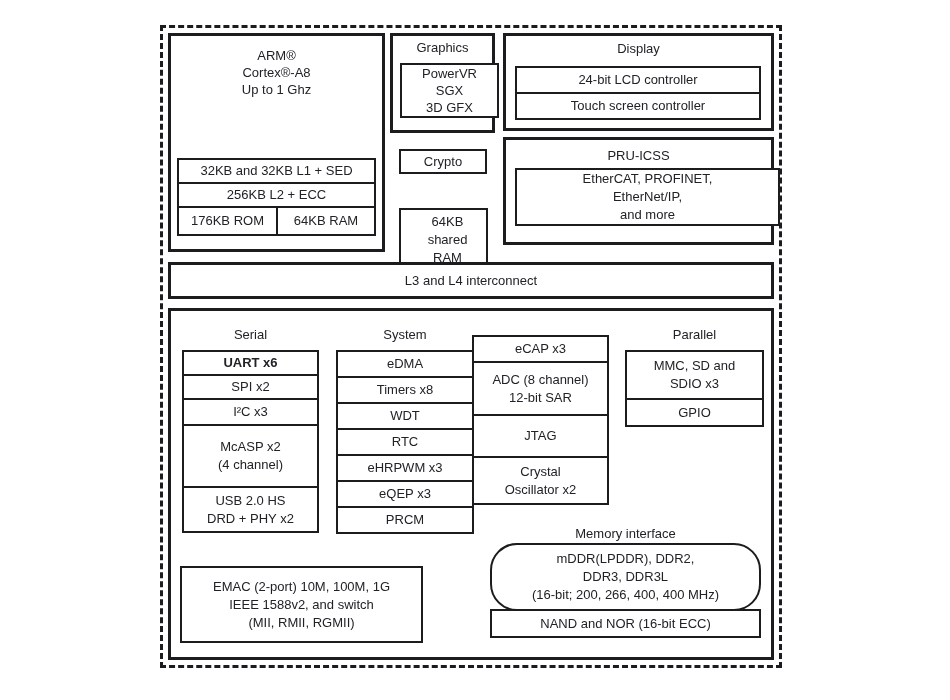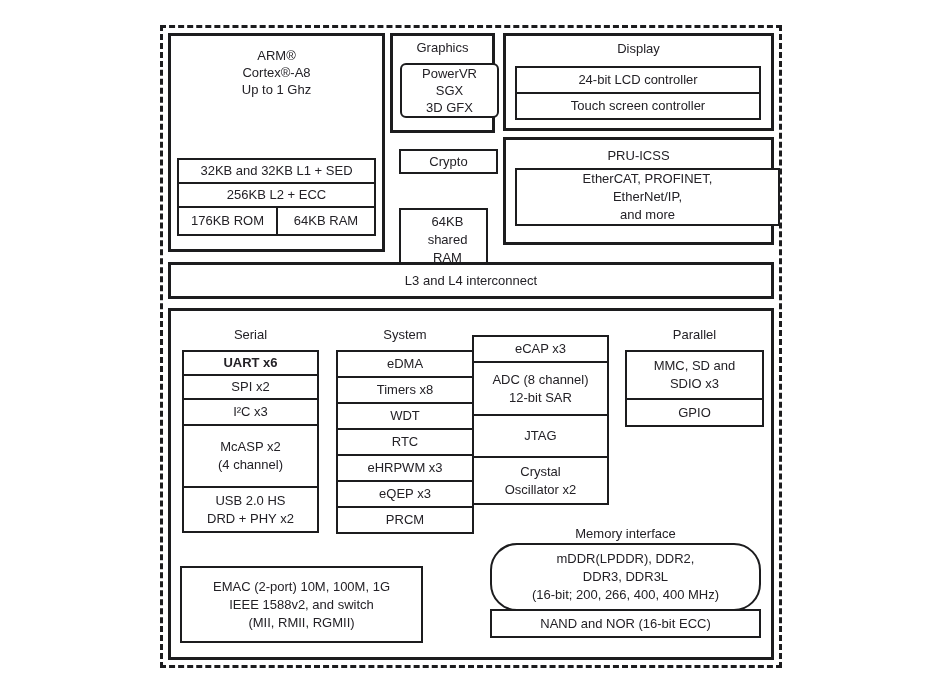--- a/index.html
+++ b/index.html
@@ -54,26 +54,26 @@
     <div class="cell stackgap" style="height:26px;">256KB L2  + ECC</div>
     <div class="hrow stackgap">
       <div class="cell" style="height:30px;flex:0 0 101px;">176KB ROM</div>
       <div class="cell" style="height:30px;flex:1;margin-left:-2px;">64KB RAM</div>
     </div>
   </div>
 </div>
 
 <div class="box" style="left:390px;top:33px;width:105px;height:100px;">
   <div class="title" style="top:3px;">Graphics</div>
-  <div class="cell abs" style="left:7px;right:7px;top:27px;bottom:4px;line-height:17px;border-radius:6px;">PowerVR
+  <div class="cell abs" style="left:7px;right:7px;top:27px;bottom:4px;line-height:17px;">PowerVR
 SGX
 3D GFX</div>
 </div>
 
-<div class="cell abs" style="left:399px;top:149px;width:99px;height:25px;">Crypto</div>
+<div class="cell abs" style="left:399px;top:149px;width:88px;height:25px;">Crypto</div>
 
 <div class="cell abs" style="left:399px;top:183px;width:89px;height:64px;padding-left:8px;">64KB
 shared
 RAM</div>
 
 <div class="box" style="left:503px;top:33px;width:271px;height:98px;">
   <div class="title" style="top:4px;">Display</div>
   <div class="abs" style="left:9px;right:10px;top:30px;">
     <div class="cell" style="height:28px;">24-bit LCD controller</div>
     <div class="cell stackgap" style="height:28px;">Touch screen controller</div>

